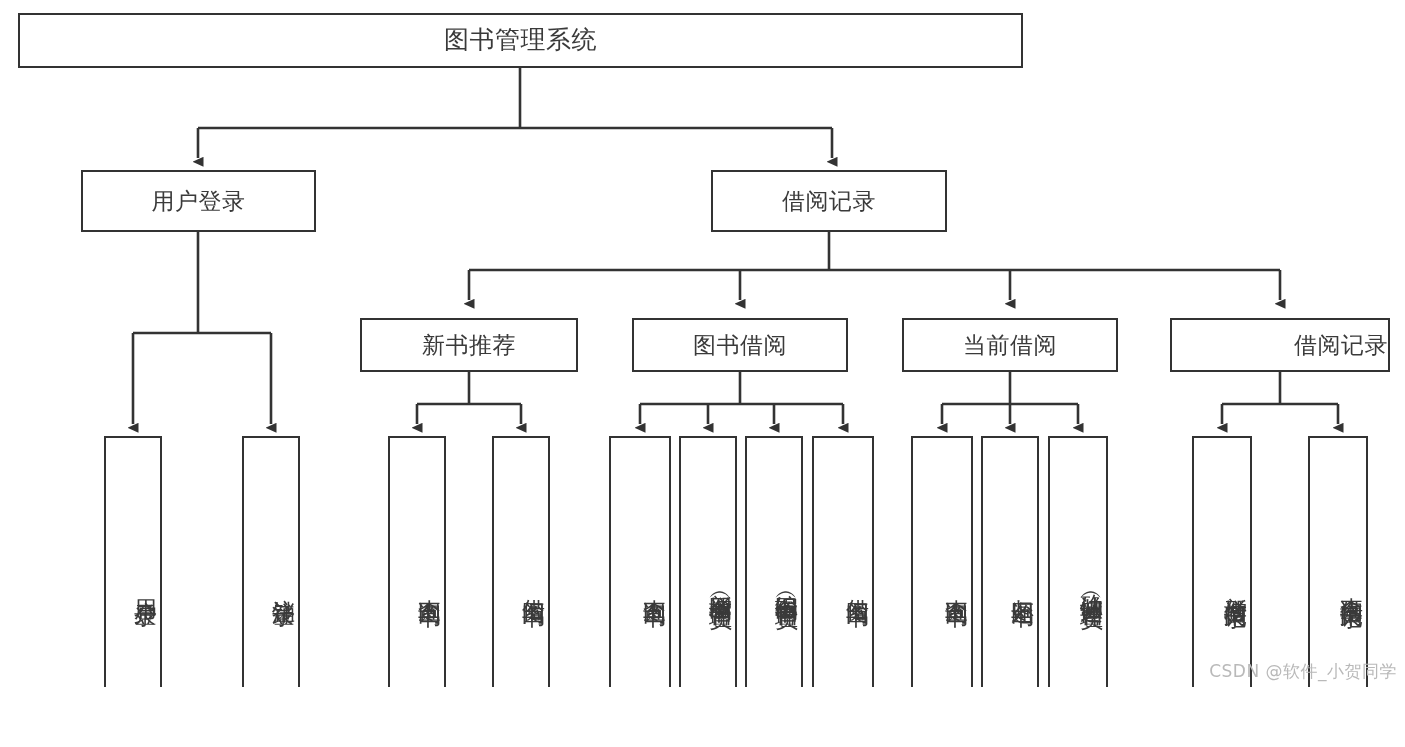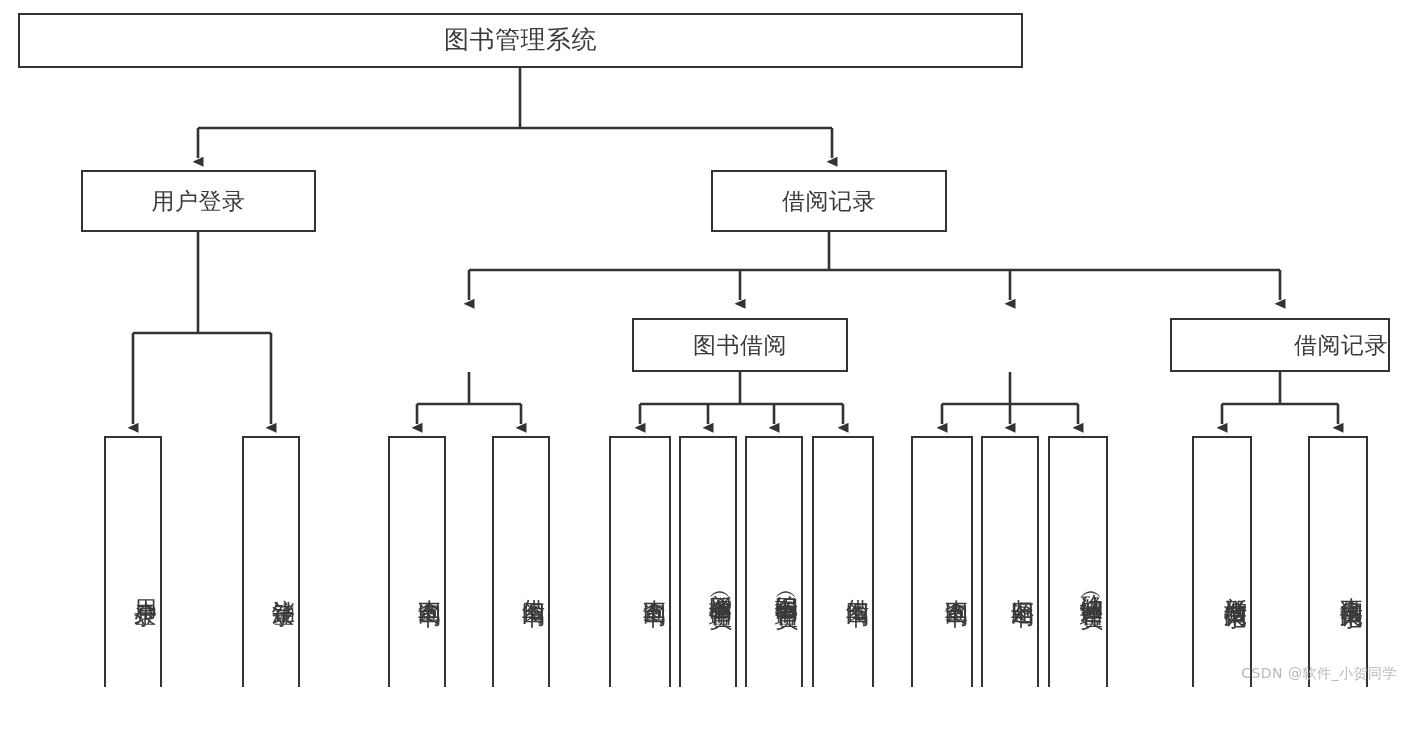--- a/index.html
+++ b/index.html
@@ -57,21 +57,21 @@
     text-orientation: upright;
     display: block;
   }
   #root-node {
     font-size: 25px;
   }
   #watermark {
     position: absolute;
     right: 8px;
     bottom: 4px;
-    font-size: 14px;
+    font-size: 17px;
     color: #b9b9b9;
     letter-spacing: 0.5px;
     z-index: 5;
     white-space: nowrap;
   }
 </style>
 </head>
 <body>
 
 <div id="canvas">
@@ -130,23 +130,29 @@
     <span class="txt">图书管理系统</span>
   </div>
 
   <div class="node horiz" style="left:81px; top:170px; width:235px; height:62px;">
     <span class="txt">用户登录</span>
   </div>
   <div class="node horiz" style="left:711px; top:170px; width:236px; height:62px;">
     <span class="txt">借阅记录</span>
   </div>
 
+  <div class="node horiz" style="left:360px; top:318px; width:218px; height:54px;">
+    <span class="txt">新书推荐</span>
+  </div>
   <div class="node horiz" style="left:632px; top:318px; width:216px; height:54px;text-align:center;">
     <span class="txt">图书借阅</span>
   </div>
+  <div class="node horiz" style="left:902px; top:318px; width:216px; height:54px;">
+    <span class="txt">当前借阅</span>
+  </div>
   <div class="node horiz" style="left:1170px; top:318px; width:220px; height:54px;justify-content:flex-end;">
     <span class="txt">借阅记录</span>
   </div>
 
   <div class="node vert" style="left:104px; top:436px; width:58px; height:297px;">
     <span class="txt">用户登录</span>
   </div>
   <div class="node vert" style="left:242px; top:436px; width:58px; height:297px;">
     <span class="txt">注销登录</span>
   </div>

